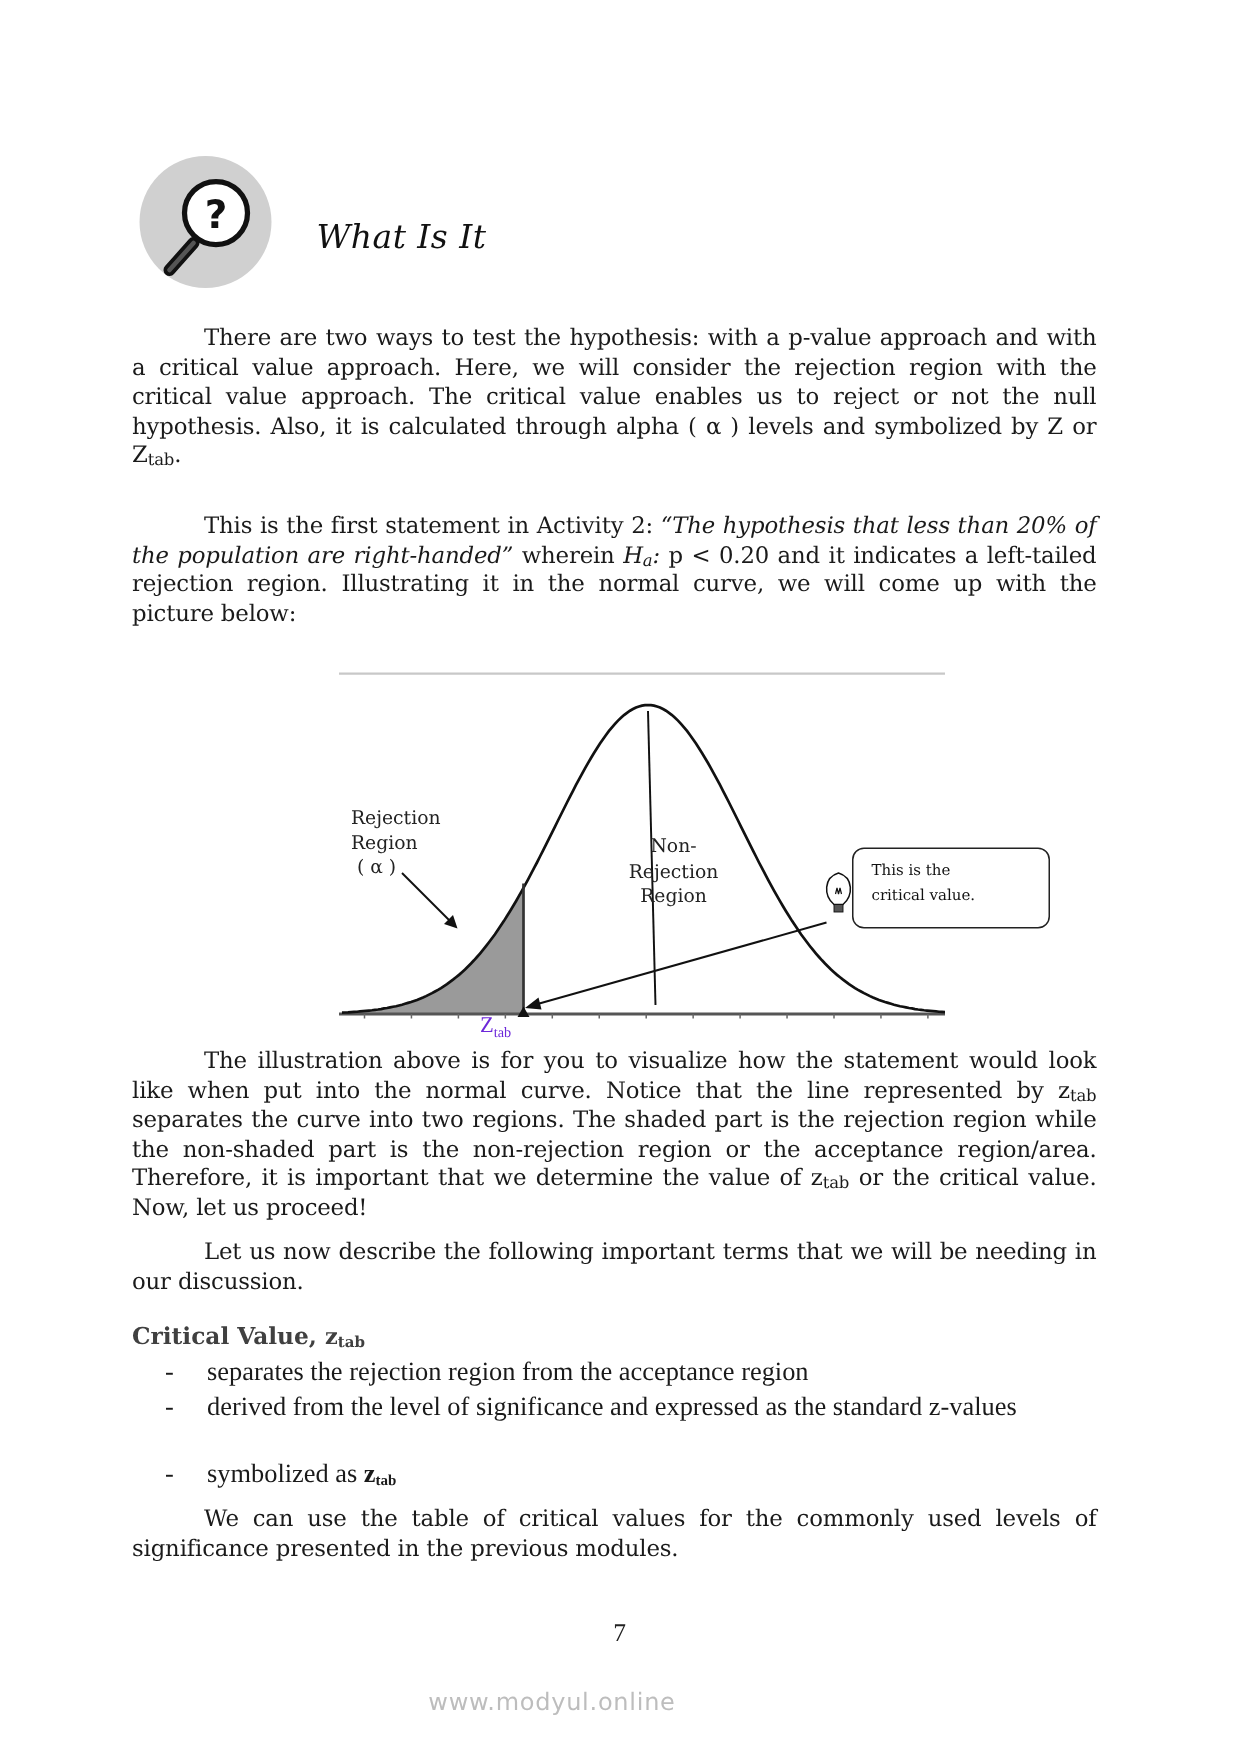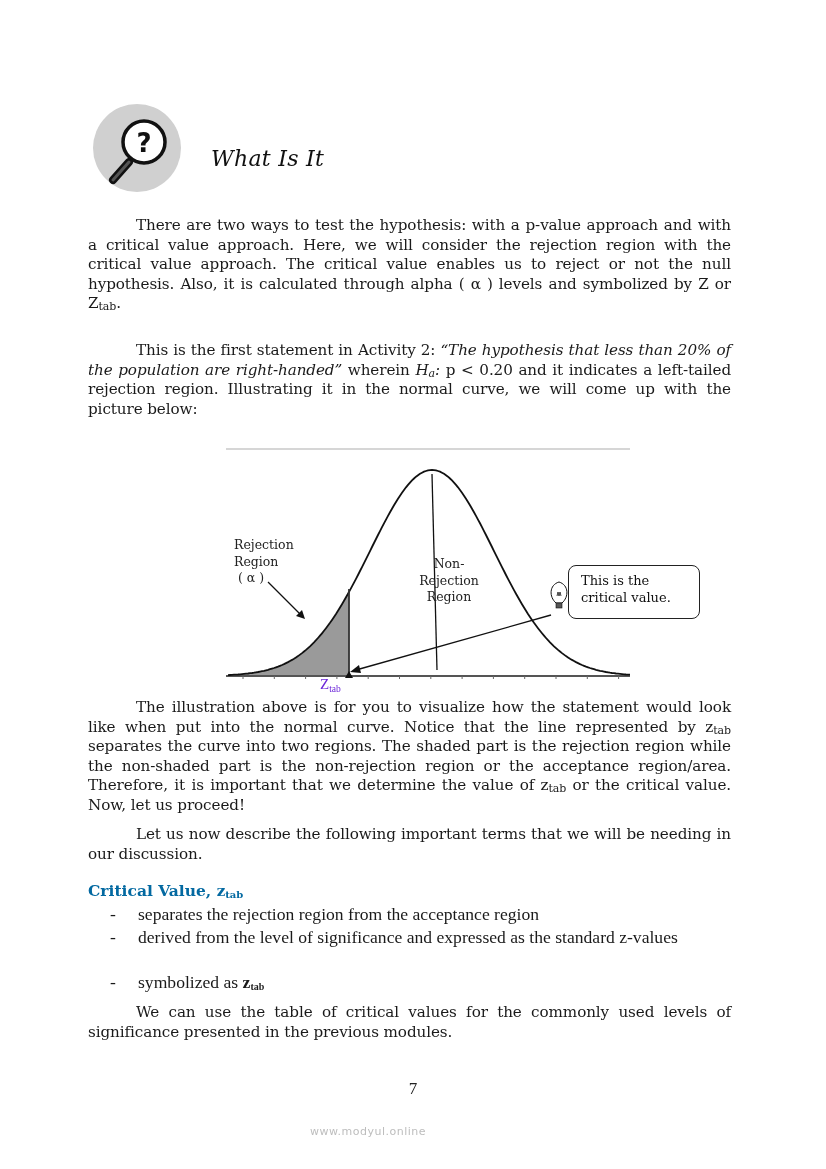--- a/index.html
+++ b/index.html
@@ -6,33 +6,33 @@
     body { width: 826px; height: 1169px; position: relative; overflow: hidden;
            font-family: "DejaVu Serif", serif; color: #111; }
     .abs { position: absolute; }
     .icon-circle { left: 93px; top: 104px; width: 88px; height: 88px; border-radius: 50%; background: #d0d0d0; }
     .section-title { left: 211px; top: 146px; font-family: "DejaVu Serif", serif; font-weight: normal; font-style: italic;
                      font-size: 22px; color: #111; letter-spacing: 0.3px; }
     .para sub, .sub { font-size: 11px; vertical-align: -2px; line-height: 0; }
     .para2 { position: absolute; left: 88px; width: 643px; font-family: "DejaVu Serif", serif; font-size: 15.2px;
              line-height: 19.6px; text-align: justify; color: #1a1a1a; letter-spacing: -0.1px; }
     .para2 .indent { display: inline-block; width: 48px; }
-    .heading2 { left: 88px; top: 881px; font-family: "DejaVu Serif", serif; font-weight: bold; font-size: 15.5px; color: #0369a1; }
+    .heading2 { left: 88px; top: 881px; font-family: "DejaVu Serif", serif; font-weight: bold; font-size: 15.5px; color: #404040; }
     .heading2 .zb { font-size: 15px; }
     .heading2 .zb sub { font-size: 10px; vertical-align: -2px; }
     .bullet { position: absolute; left: 110px; width: 621px; font-family: "Liberation Serif", serif; font-size: 17.6px;
               line-height: 22.5px; color: #1a1a1a; }
     .bullet .dash { position: absolute; left: 0; top: 0; }
     .bullet .btext { display: block; margin-left: 28px; text-align: justify; }
     .bullet b sub { font-size: 10px; vertical-align: -2px; }
     .page-num { left: 0; width: 826px; top: 1079px; text-align: center; font-family: "Liberation Serif", serif; font-size: 17px; color: #222; }
-    .watermark { left: 0; width: 736px; top: 1125px; text-align: center; font-family: "DejaVu Sans", sans-serif; font-size: 11px; color: #bdbdbd; letter-spacing: 0.5px; }
+    .watermark { left: 0; width: 736px; top: 1125px; text-align: center; font-family: "DejaVu Sans", sans-serif; font-size: 16px; color: #bdbdbd; letter-spacing: 0.5px; }
     .lbl { position: absolute; font-family: "DejaVu Serif", serif; font-size: 12.5px; line-height: 16.5px; color: #222; }
     .callout { left: 568px; top: 565px; width: 130px; height: 52px; border: 1.2px solid #222; border-radius: 8px; background: #fff; }
-    .callout-text { left: 581px; top: 573px; font-family: "DejaVu Serif", serif; font-size: 13px; line-height: 16.5px; color: #111; }
+    .callout-text { left: 581px; top: 573px; font-family: "DejaVu Serif", serif; font-size: 10px; line-height: 16.5px; color: #111; }
     .ztab { left: 320px; top: 676px; font-family: Liberation Serif, serif; font-size: 15px; color: #6d28d9; }
     .ztab sub { font-size: 9.5px; vertical-align: -3px; }
   </style>
 </head>
 <body>
 
 <div class="abs icon-circle">
   <svg width="88" height="88" viewBox="0 0 88 88" style="position:absolute;left:0;top:0;">
     <line x1="36" y1="58" x2="20" y2="76" stroke="#111" stroke-width="8" stroke-linecap="round"></line>
     <line x1="36" y1="58" x2="20" y2="76" stroke="#555" stroke-width="3" stroke-linecap="round"></line>

